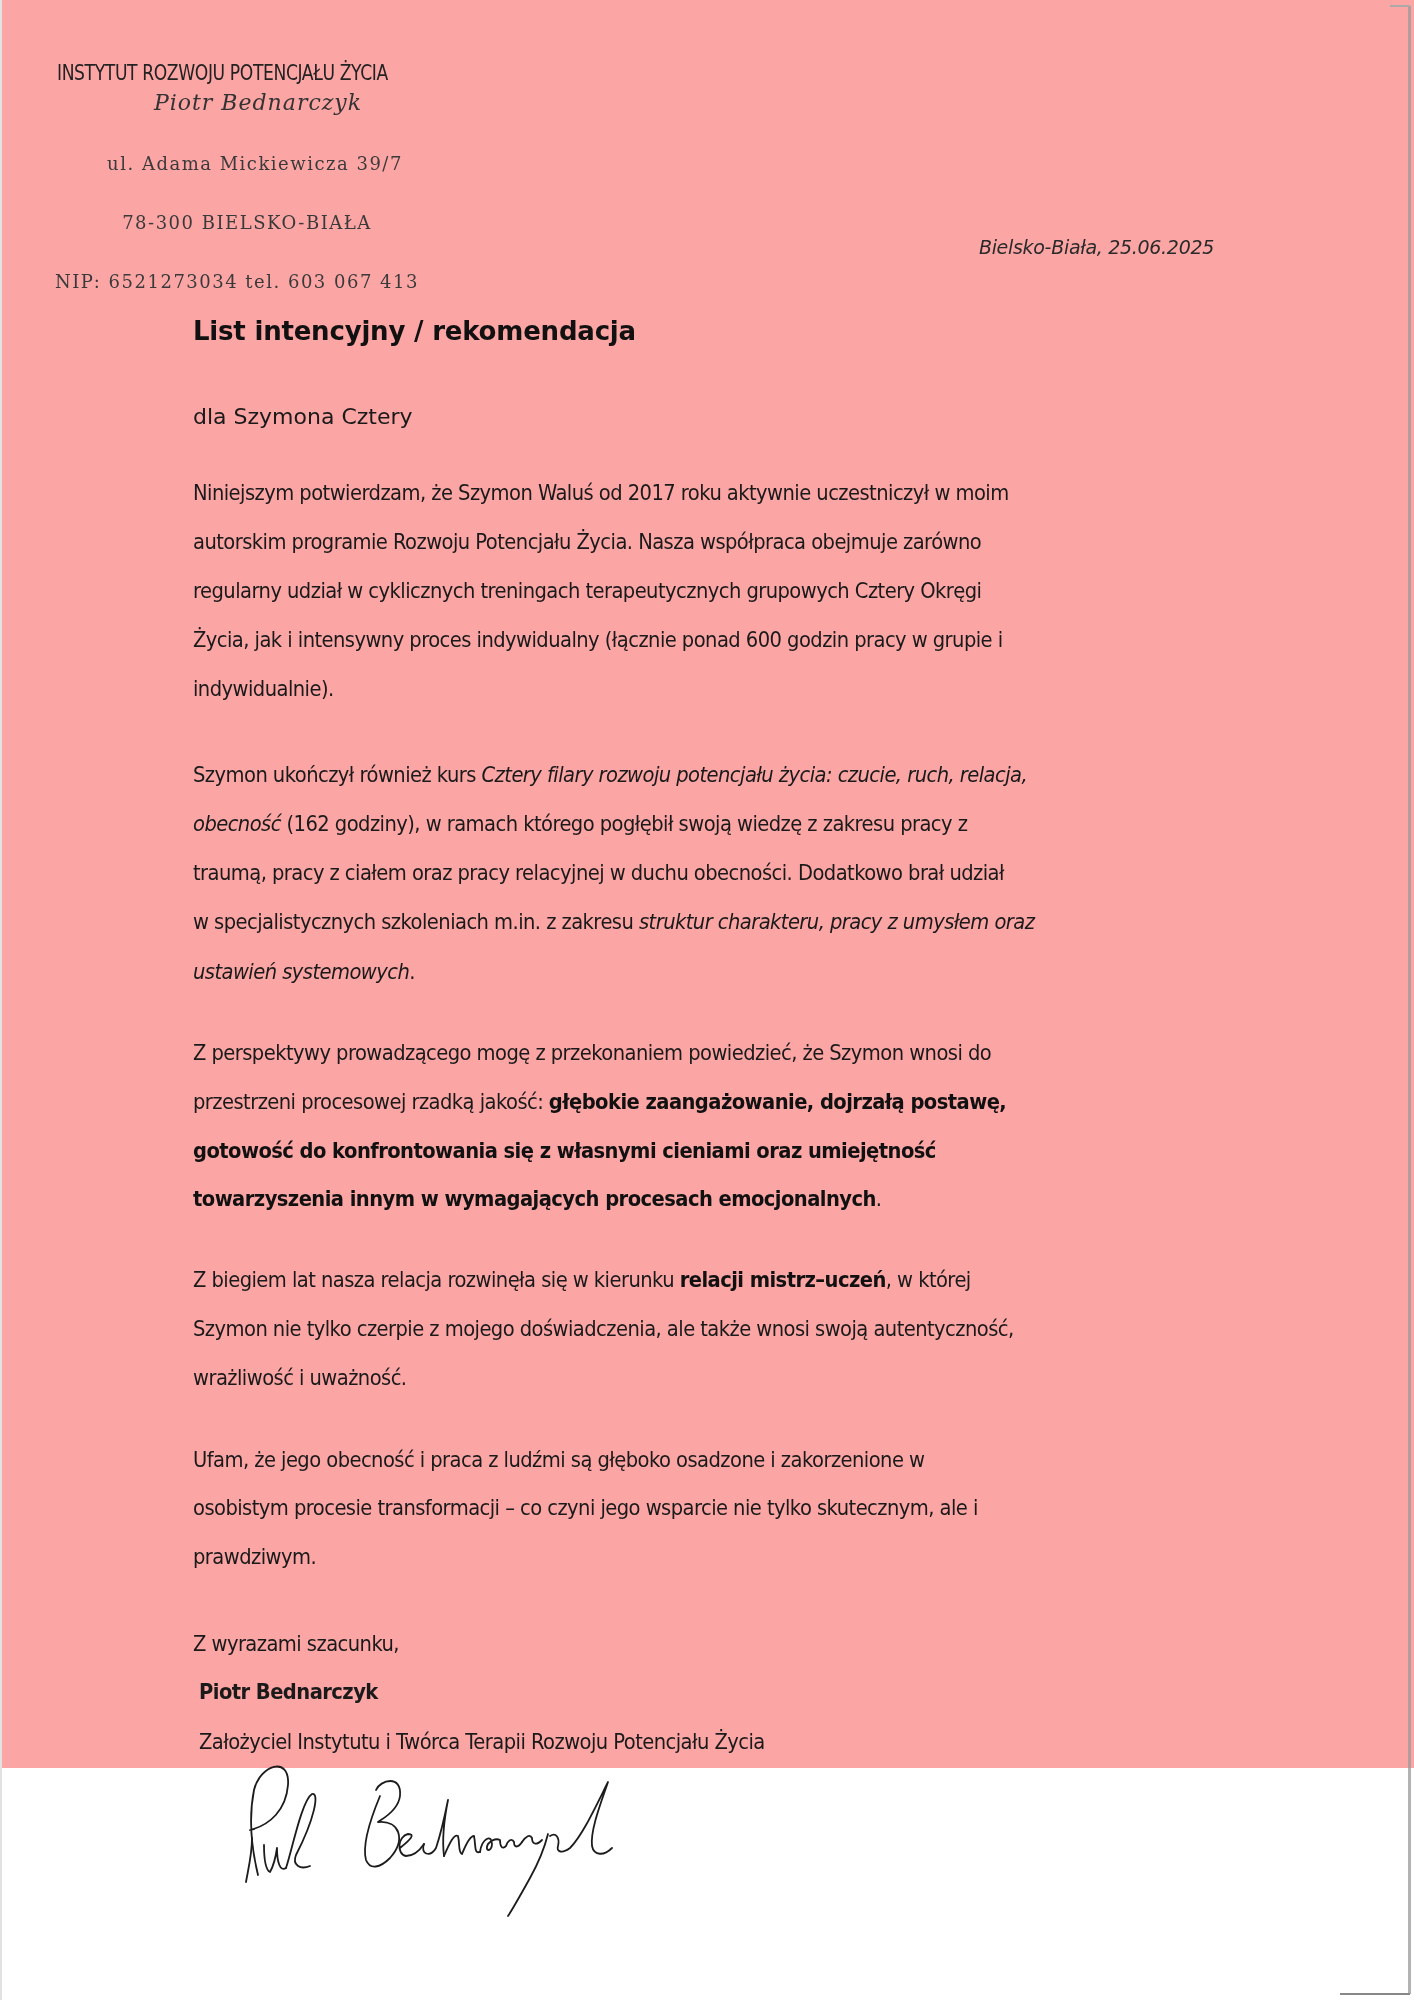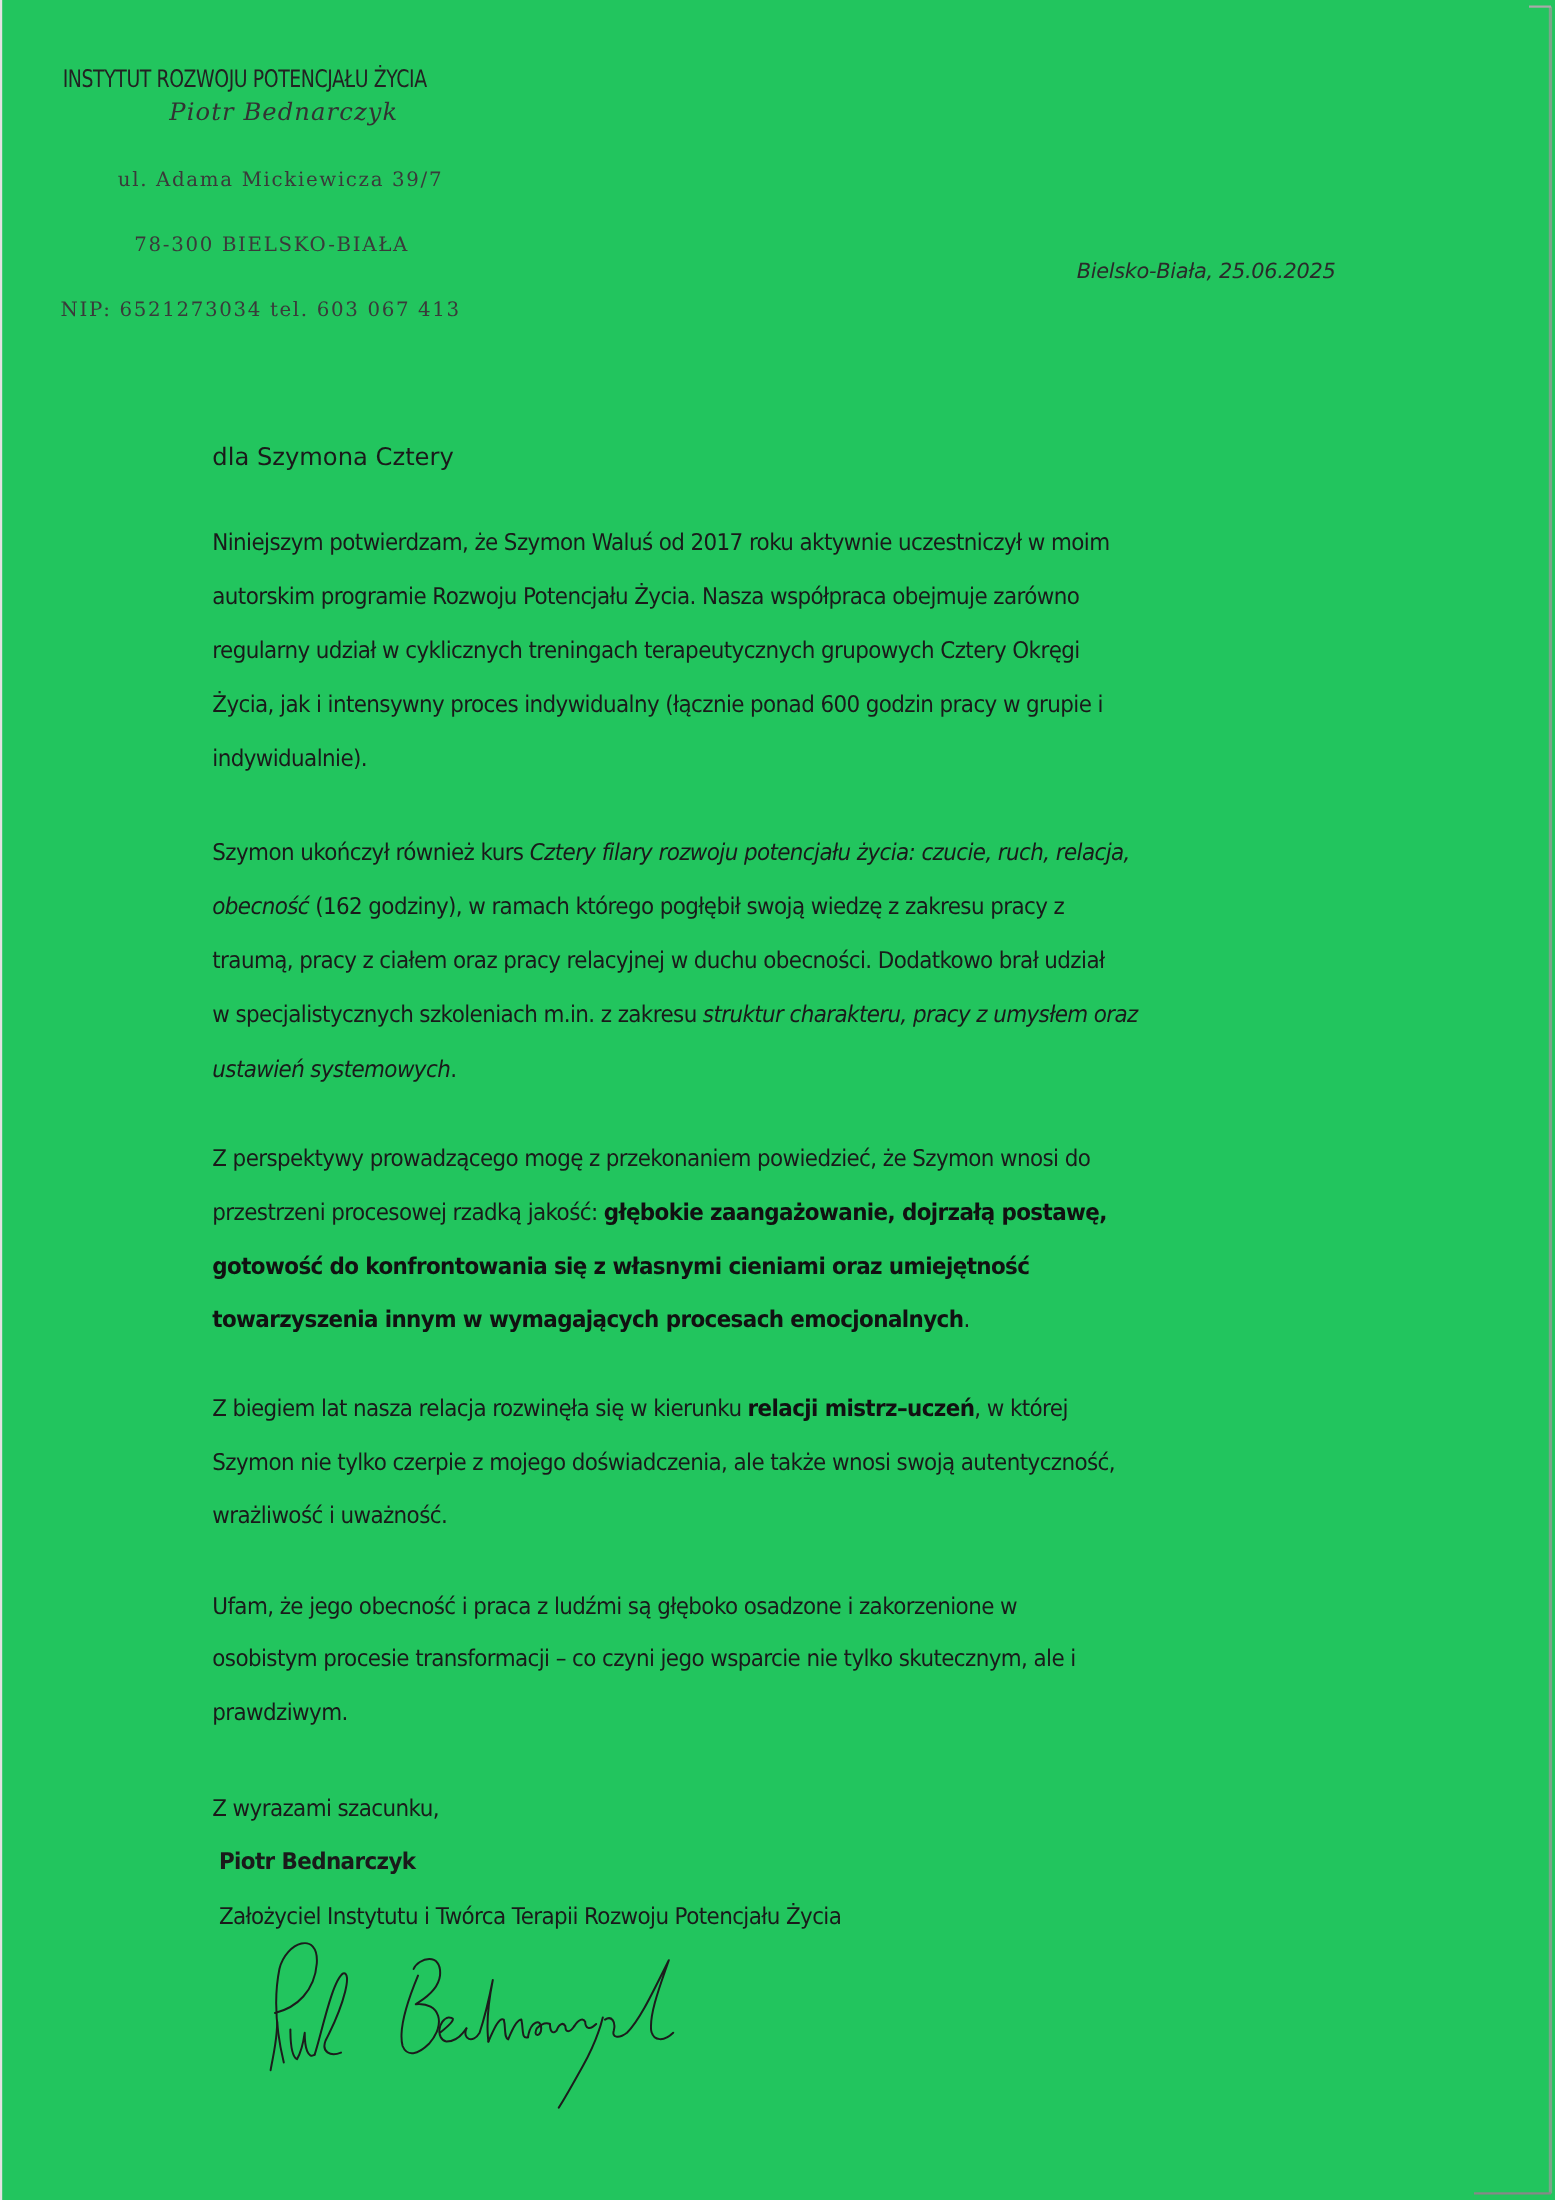--- a/index.html
+++ b/index.html
@@ -1,17 +1,17 @@
 <!DOCTYPE html>
 <html><head>
 <meta charset="utf-8">
 <style>
   html, body { margin: 0; padding: 0; background: #ffffff; }
   body { width: 1414px; height: 2000px; position: relative; overflow: hidden; }
-  .page { position: absolute; left: 0; top: 0; width: 1414px; height: 2000px; background: #22c55e; }
+  .page { position: absolute; left: 0; top: 0; width: 1414px; height: 1768px; background: #fca5a5; }
   .edge-right { position: absolute; left: 1408px; top: 6px; width: 3px; height: 1988px; background: #9a9a9a; opacity: .75; }
   .edge-top { position: absolute; left: 1390px; top: 5px; width: 20px; height: 2px; background: #aaa; }
   .edge-bottom { position: absolute; left: 1340px; top: 1993px; width: 70px; height: 2px; background: #888; }
   .edge-left { position: absolute; left: 0; top: 0; width: 2px; height: 2000px; background: #e2e2e2; }
 
   .stamp { position: absolute; left: 57px; top: 58px; width: 380px; color: #1e1e1e; text-align: center; }
   .stamp .l1 { font-family: "DejaVu Sans", sans-serif; font-size: 22px; letter-spacing: -0.5px; transform: scaleX(0.78); transform-origin: left top; width: 487px; text-align: left; white-space: nowrap; line-height: 30px; color: #222; }
   .stamp .l2 { font-family: "DejaVu Serif", serif; font-style: italic; font-size: 22px; letter-spacing: 1px; line-height: 30px; color: #333; margin-left: 22px; }
   .stamp .l3, .stamp .l4, .stamp .l5 { font-family: "DejaVu Serif", serif; font-size: 18px; line-height: 26px; letter-spacing: 1.5px; color: #3a3a3a; white-space: nowrap; margin-top: 33px; }
   .stamp .l3 { margin-left: 16px; }
@@ -39,20 +39,21 @@
   <div class="stamp">
     <div class="l1">INSTYTUT ROZWOJU POTENCJAŁU ŻYCIA</div>
     <div class="l2">Piotr Bednarczyk</div>
     <div class="l3">ul. Adama Mickiewicza 39/7</div>
     <div class="l4">78-300 BIELSKO-BIAŁA</div>
     <div class="l5">NIP: 6521273034   tel. 603 067 413</div>
   </div>
 
   <div class="date">Bielsko-Biała, 25.06.2025</div>
 
+  <div class="txt title" style="top:316px">List intencyjny / rekomendacja</div>
   <div class="txt sub" style="top:404px">dla Szymona Cztery</div>
 
   <div>
     <div class="txt" style="top:481px">Niniejszym potwierdzam, że Szymon Waluś od 2017 roku aktywnie uczestniczył w moim</div>
     <div class="txt" style="top:530px">autorskim programie Rozwoju Potencjału Życia. Nasza współpraca obejmuje zarówno</div>
     <div class="txt" style="top:579px">regularny udział w cyklicznych treningach terapeutycznych grupowych Cztery Okręgi</div>
     <div class="txt" style="top:628px">Życia, jak i intensywny proces indywidualny (łącznie ponad 600 godzin pracy w grupie i</div>
     <div class="txt" style="top:677px">indywidualnie).</div>
   </div>
 

